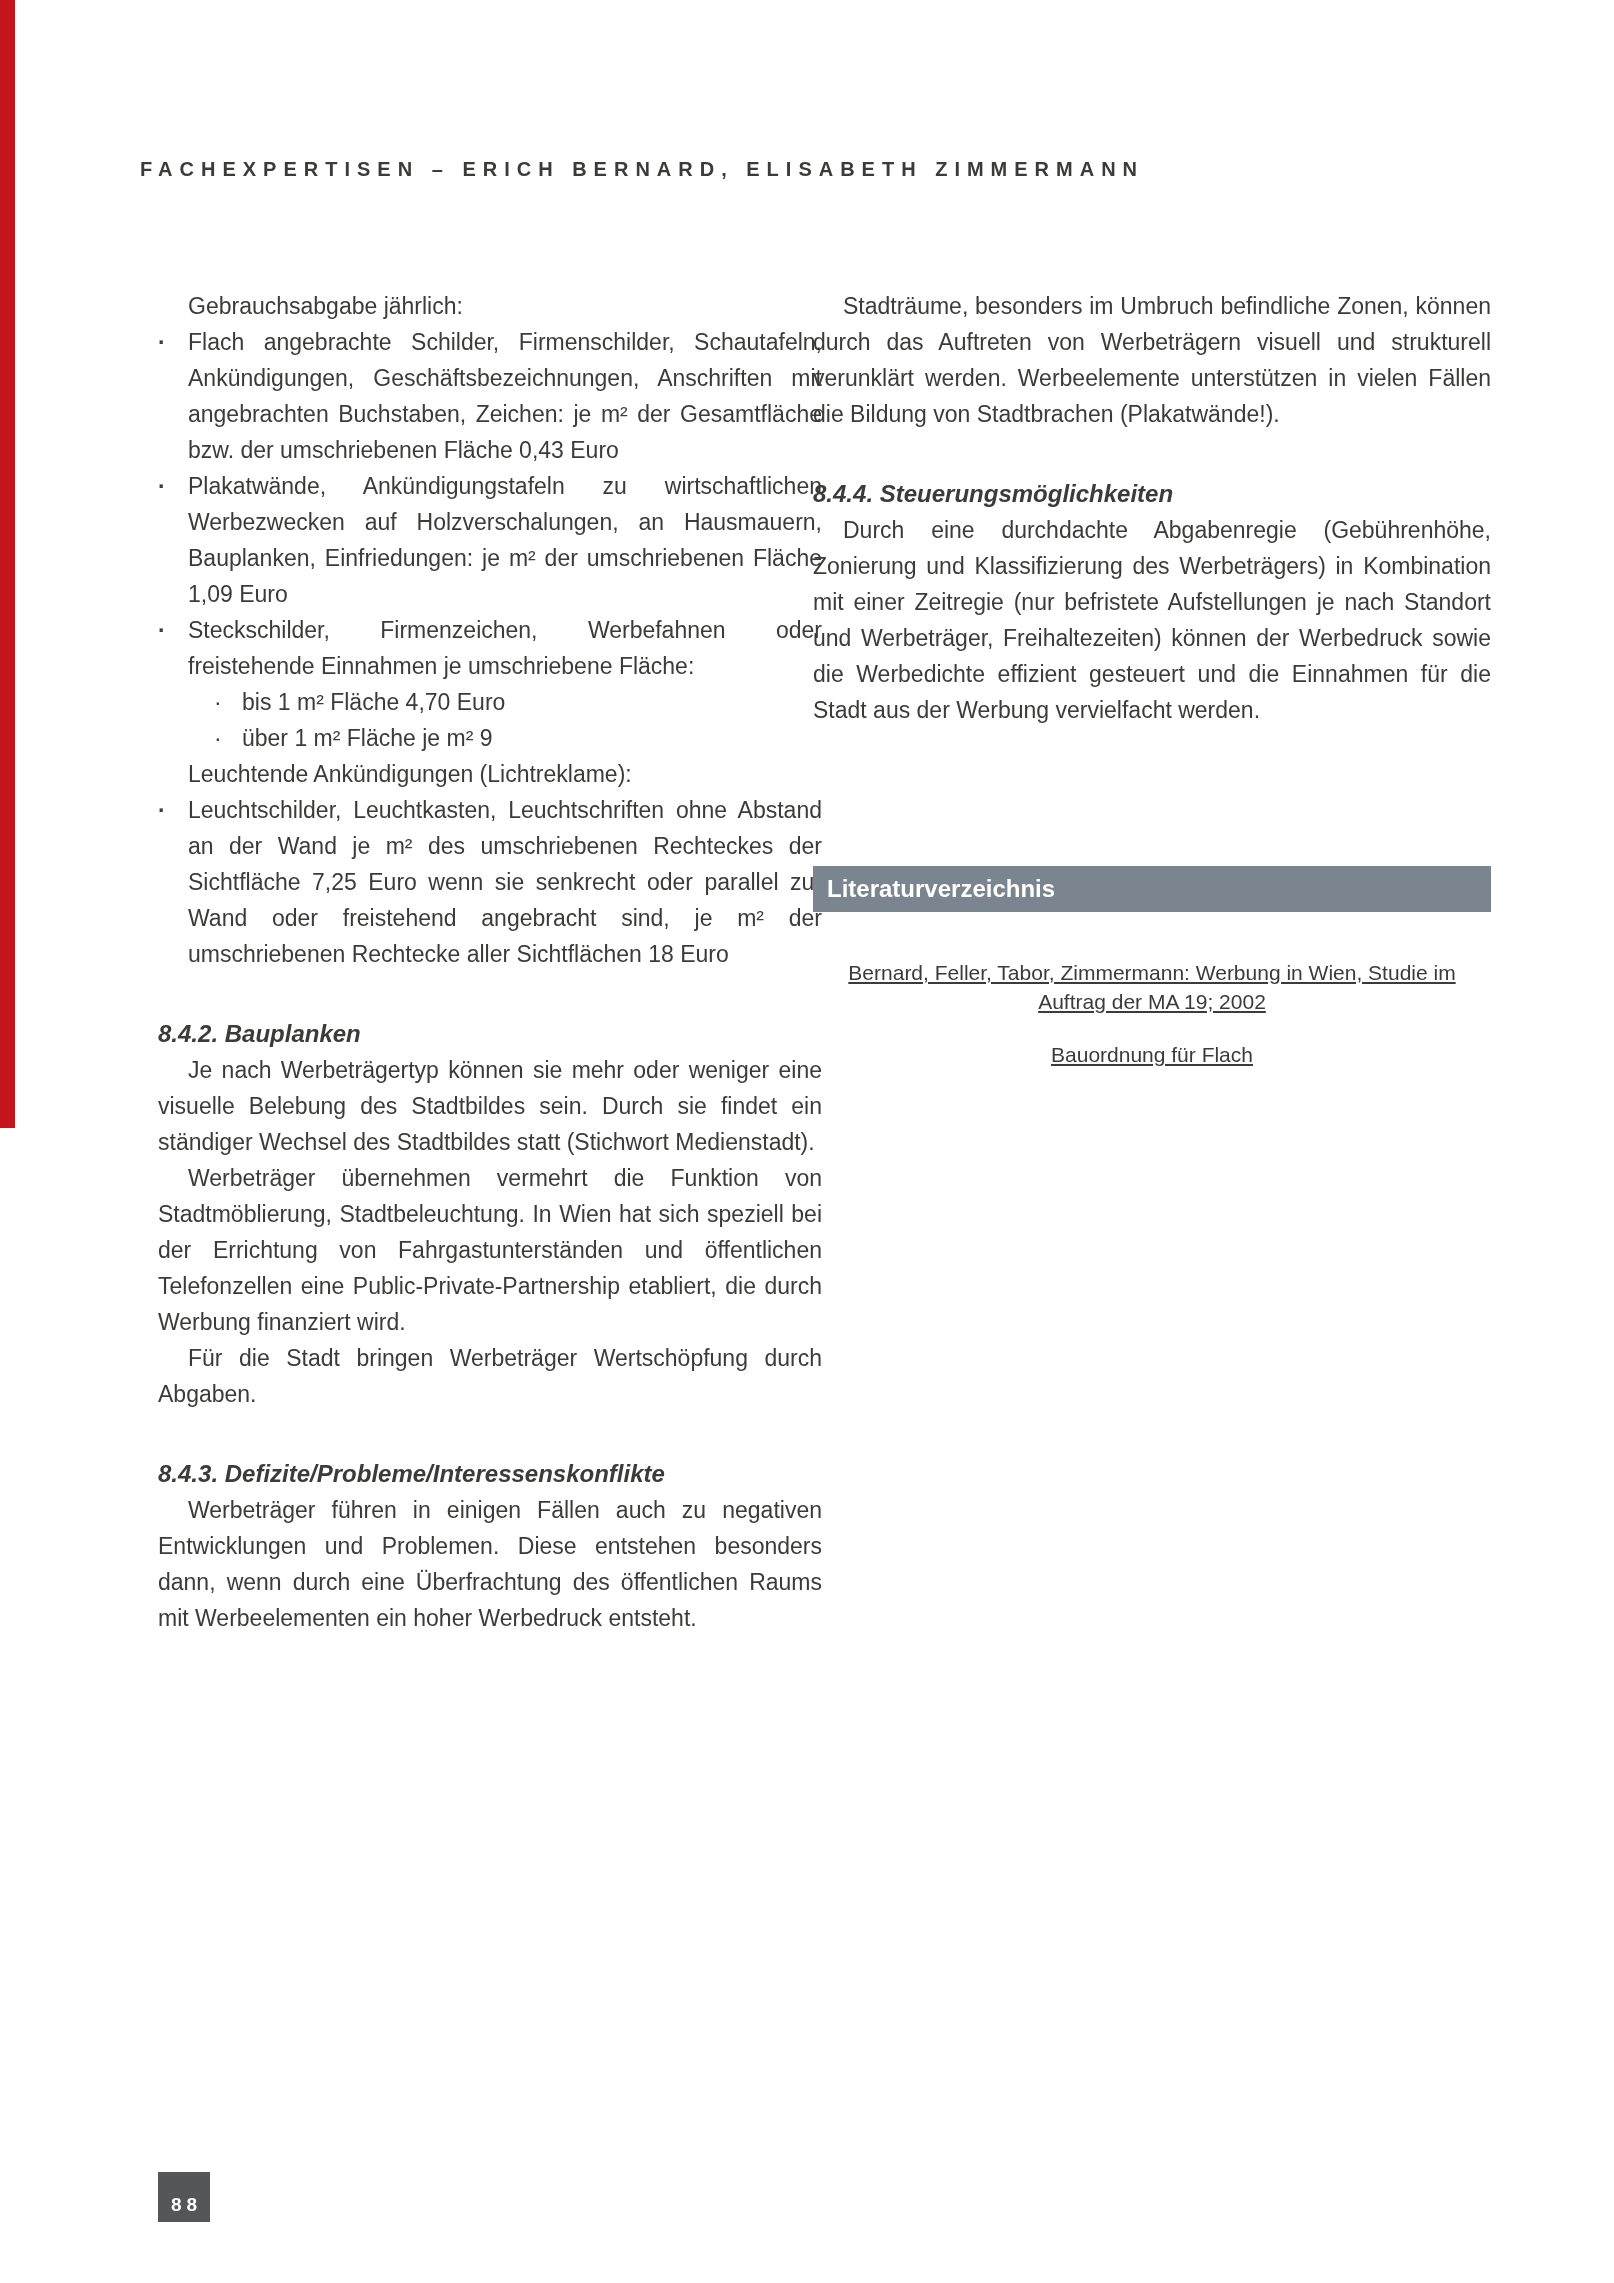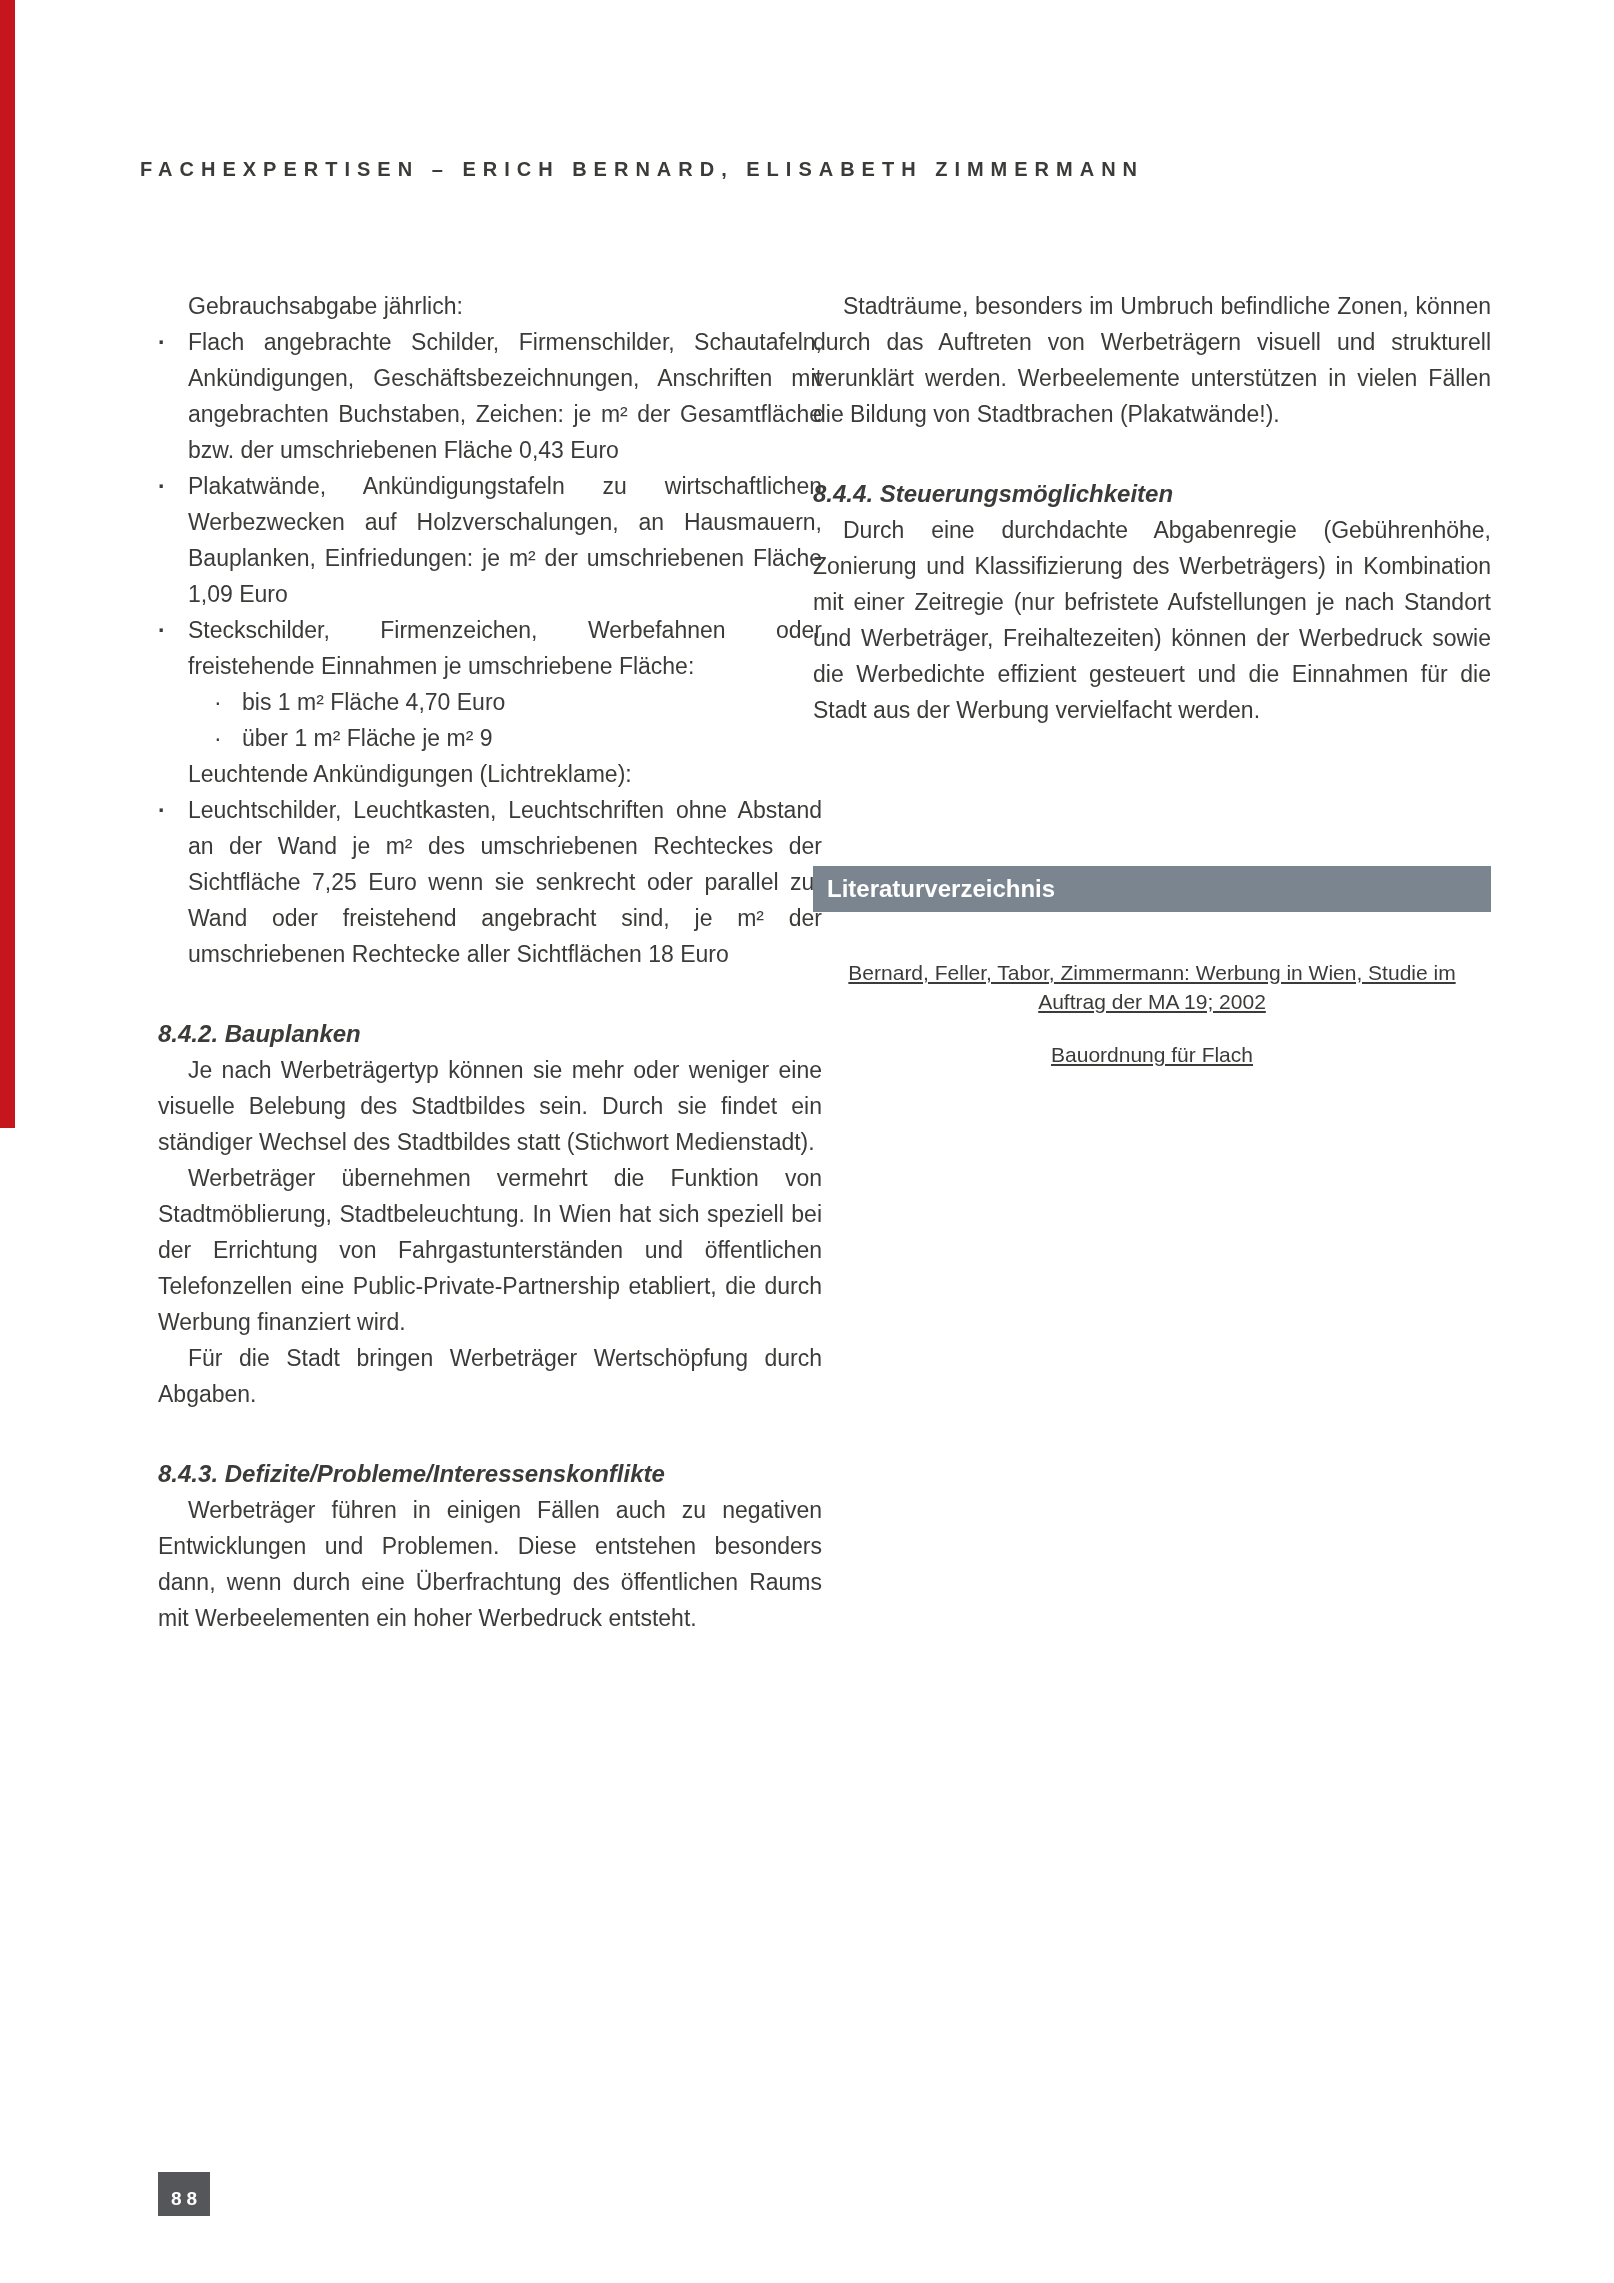--- a/index.html
+++ b/index.html
@@ -84,21 +84,21 @@
   .ref + .ref { margin-top: 24px; }
 
   .pagebox {
     position: absolute;
     left: 158px; top: 2172px;
     background: var(--pagebox-gray, #55565a);
     color: #ffffff;
     font-weight: bold;
     font-size: 19px;
     letter-spacing: 5px;
-    padding: 16px 8px 6px 13px;
+    padding: 22px 8px 6px 13px;
   }
 </style>
 </head>
 <body>
 
 <div class="red-bar"></div>
 
 <div class="header">FACHEXPERTISEN – ERICH BERNARD, ELISABETH ZIMMERMANN</div>
 
 <div class="col left">

